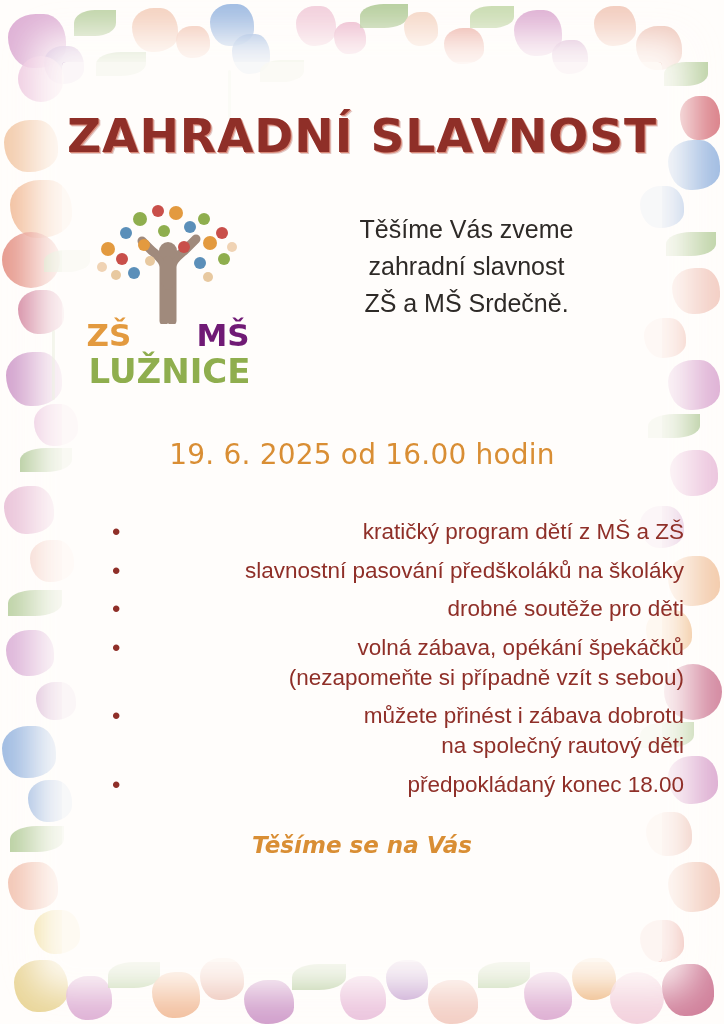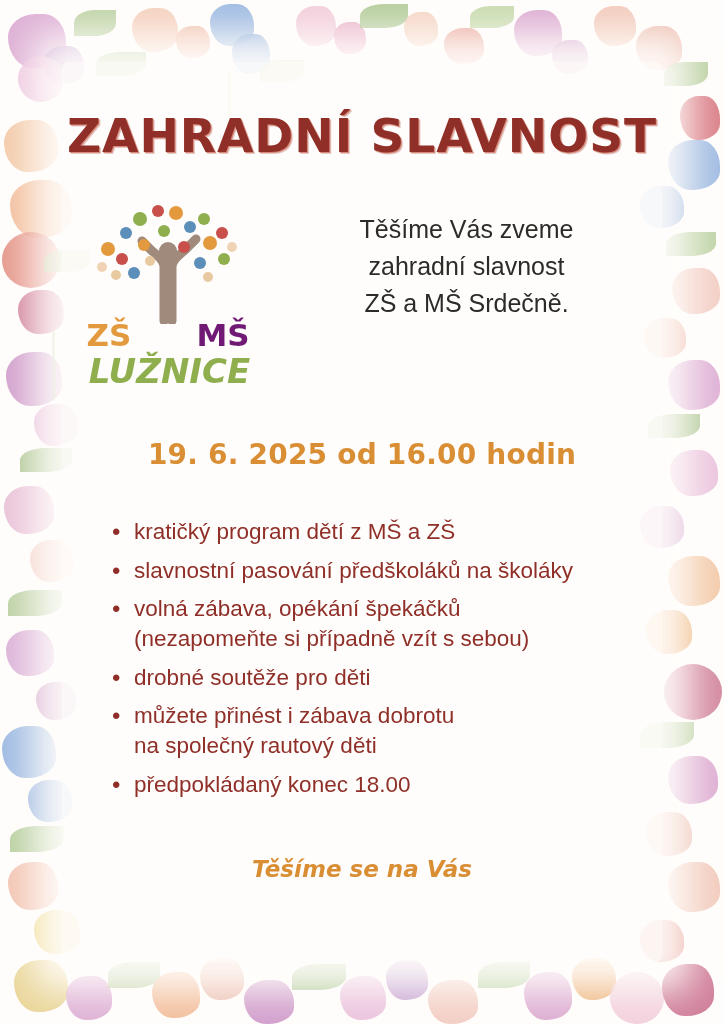--- a/index.html
+++ b/index.html
@@ -127,50 +127,50 @@
     color: #701a75;
     text-align: center;
     position: absolute;
     font-family: "DejaVu Sans", sans-serif;
     font-weight: bold;
   }
   .logo-luznice {
     top: 162px;
     font-size: 34px;
     color: #8fae4e;
-    font-style: italic;
   }
 
   .invite {
     flex: 1 1 auto;
     padding-top: 22px;
     text-align: center;
     font-size: 25px;
     line-height: 1.48;
     color: #2e2a27;
   }
   .invite div { white-space: nowrap; }
 
   
   .date {
     margin-top: 34px;
     text-align: center;
     font-family: "DejaVu Sans", sans-serif;
-    font-weight: bold;
+    font-weight: normal;
     font-size: 28px;
     color: #d98e34;
     letter-spacing: 0.2px;
   }
 
   
   .list {
     margin: 46px 0 0 0;
     padding: 0 40px 0 112px;
     list-style: none;
     color: #8f2f28;
+    text-align: right;
   }
   .list li {
     position: relative;
     font-size: 22.5px;
     line-height: 1.32;
     margin-bottom: 9px;
     padding-left: 22px;
   }
   .list li::before {
     content: "•";
@@ -180,21 +180,21 @@
     font-size: 24px;
     line-height: 1.3;
     color: #8f2f28;
   }
   .list li .sub {
     display: block;
   }
 
   
   .closing {
-    margin-top: 56px;
+    margin-top: 32px;
     text-align: center;
     font-family: "DejaVu Sans", sans-serif;
     font-weight: bold;
     font-style: italic;
     font-size: 23px;
     color: #d98e34;
   }
 </style>
 </head>
 <body>
@@ -336,27 +336,27 @@
     <div class="date">19. 6. 2025 od 16.00 hodin</div>
 
     <ul class="list">
       <li>
         <span>kratičký program dětí z MŠ a ZŠ</span>
       </li>
       <li>
         <span>slavnostní pasování předškoláků na školáky</span>
       </li>
       <li>
+        <span>drobné soutěže pro děti</span>
+      </li>
+      <li>
         <span>volná zábava, opékání špekáčků</span>
         <span class="sub">(nezapomeňte si případně vzít s sebou)</span>
       </li>
       <li>
-        <span>drobné soutěže pro děti</span>
-      </li>
-      <li>
         <span>můžete přinést i zábava dobrotu</span>
         <span class="sub">na společný rautový děti</span>
       </li>
       <li>
         <span>předpokládaný konec 18.00</span>
       </li>
     </ul>
 
     <div class="closing">Těšíme se na Vás</div>
 

